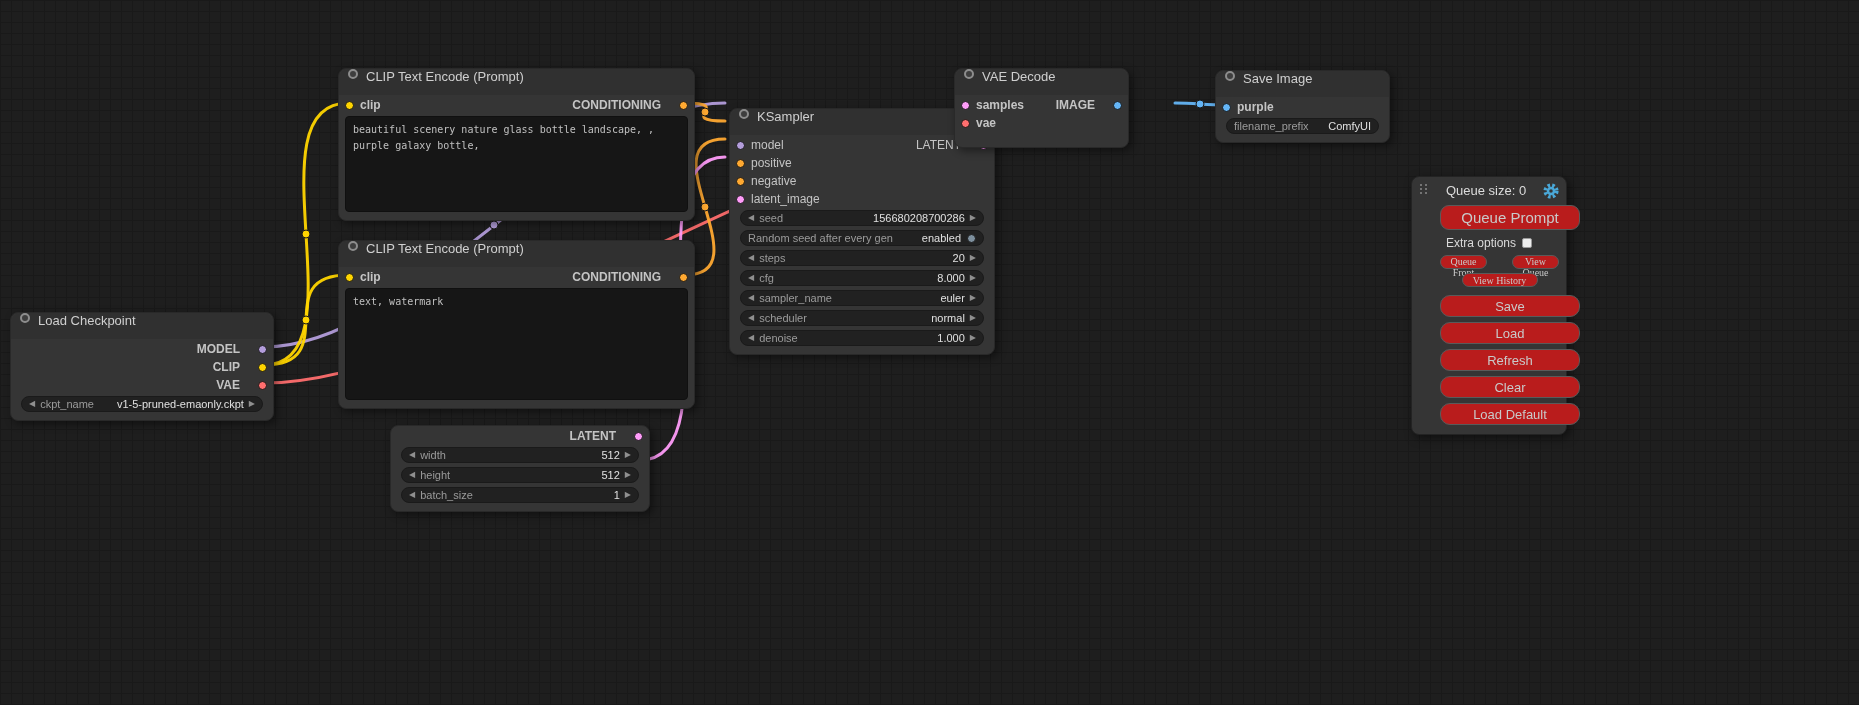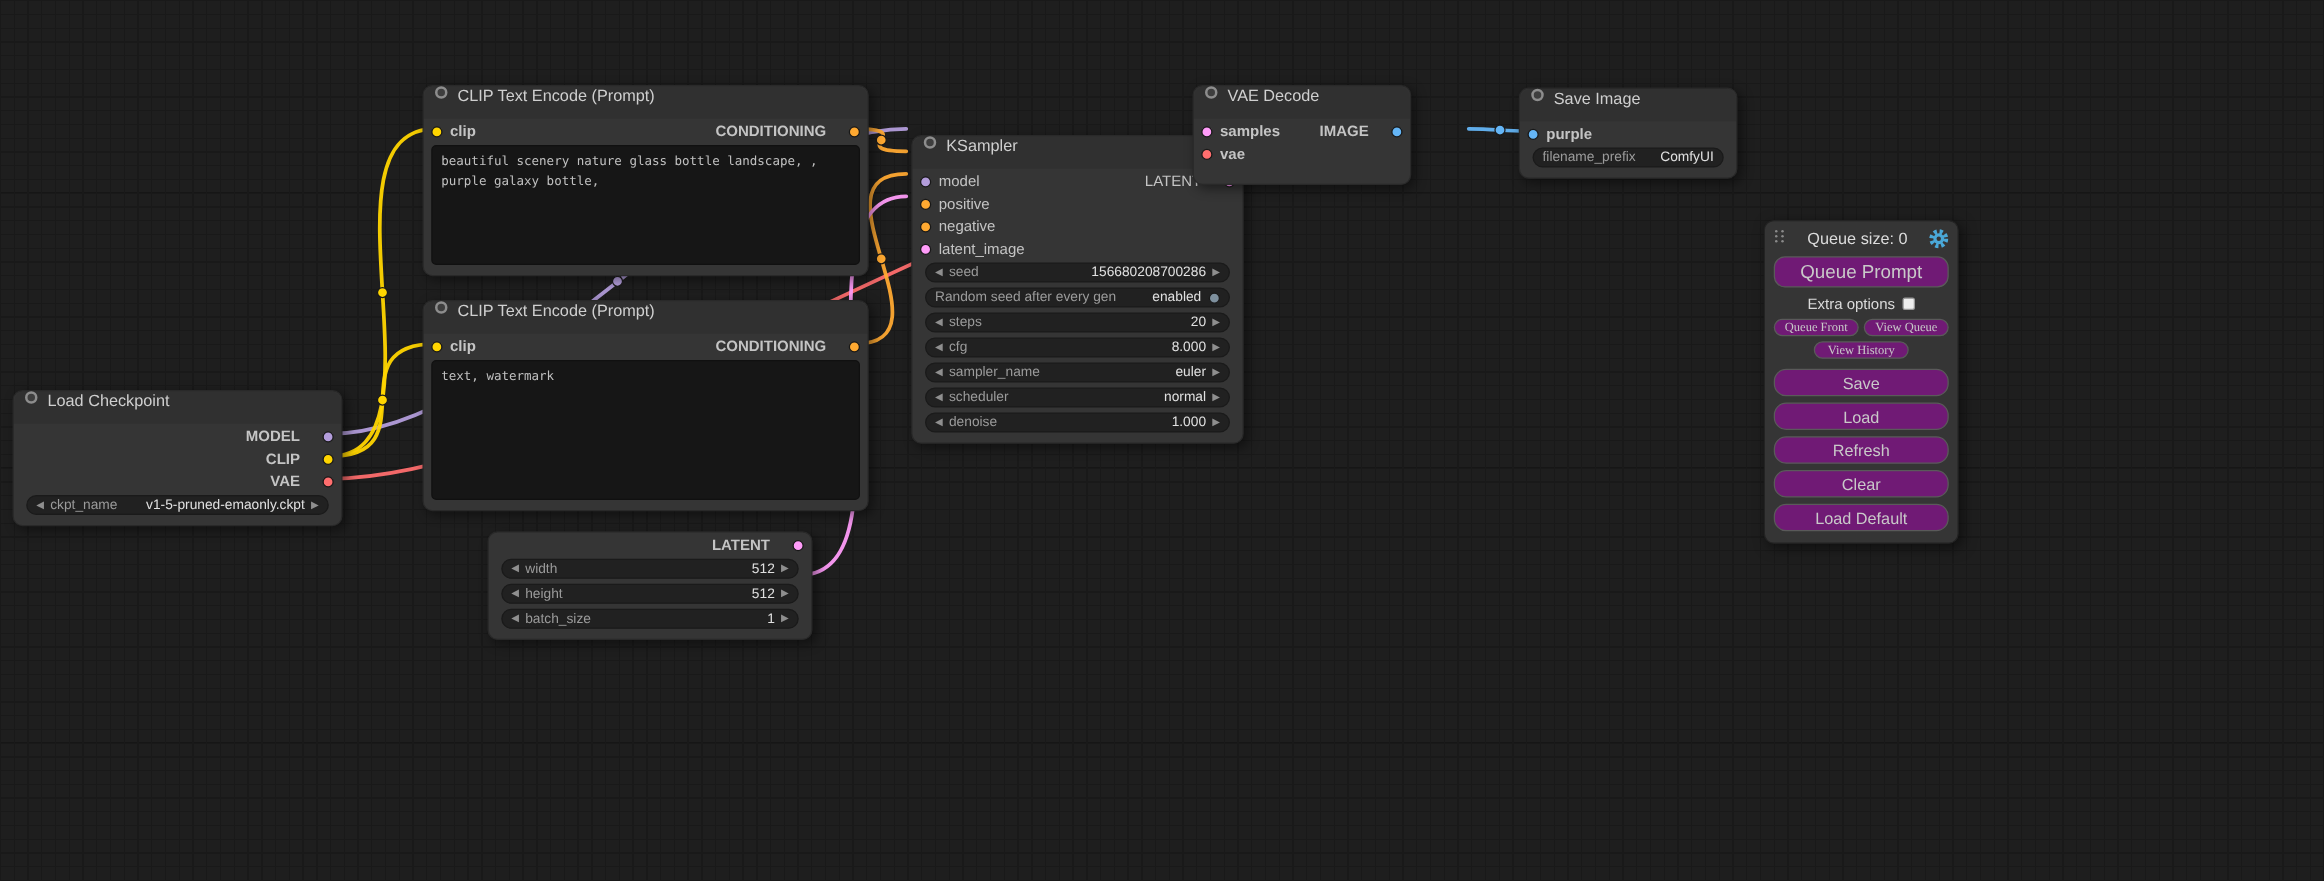--- a/index.html
+++ b/index.html
@@ -71,22 +71,22 @@
   .menu { position:absolute; left:1411px; top:176px; width:156px; z-index:3;
     background:#353535; border:1px solid #232323; border-radius:8px;
     box-shadow:3px 3px 10px rgba(0,0,0,.5); padding:6px 7px 9px; color:#d6d6d6; }
   .menu-header { display:flex; align-items:flex-start; justify-content:space-between; height:18px; }
   .queue-size { font-size:13px; color:#dcdcdc; }
   .drag-handle { width:10px; height:13px; position:relative; flex:none; }
   .drag-handle::before { content:""; position:absolute; left:1px; top:1px; width:2px; height:2px;
     border-radius:50%; background:#8a8a8a;
     box-shadow:0 4px 0 #8a8a8a, 0 8px 0 #8a8a8a, 5px 0 0 #8a8a8a, 5px 4px 0 #8a8a8a, 5px 8px 0 #8a8a8a; }
   .gear-wrap { width:16px; height:16px; flex:none; }
-  .btn { display:block; width:100%; background:#701a75; border:1px solid #5a5a5a;
-    border-radius:10px; color:#c9c9c9; text-align:center; font-family:inherit; padding:0; cursor:pointer; }
+  .btn { display:block; width:100%; background:#b91c1c; border:1px solid #5a5a5a;
+    border-radius:10px; color:#c9c9c9; text-align:center; font-family:inherit; padding:0; cursor:pointer;margin-left:21px; }
   .btn-queue { font-size:15px; height:25px; margin-top:4px; border-radius:9px; }
   .btn-large { font-size:13px; height:22px; margin-top:5px; }
   .btn-small { font-size:10px; height:14px; border-radius:8px;font-family:Liberation Serif, serif; }
   .extra-row { display:flex; align-items:center; justify-content:center; gap:6px;
     margin-top:6px; font-size:12px; color:#dadada; }
   .checkbox { width:10px; height:10px; background:#ededed; border:1px solid #9a9a9a;
     border-radius:2px; flex:none; }
   .small-row { display:flex; gap:4px; margin-top:5px; }
   .small-row .btn-small { flex:1; }
   .vh-wrap { margin-top:4px; display:flex; justify-content:center; }

